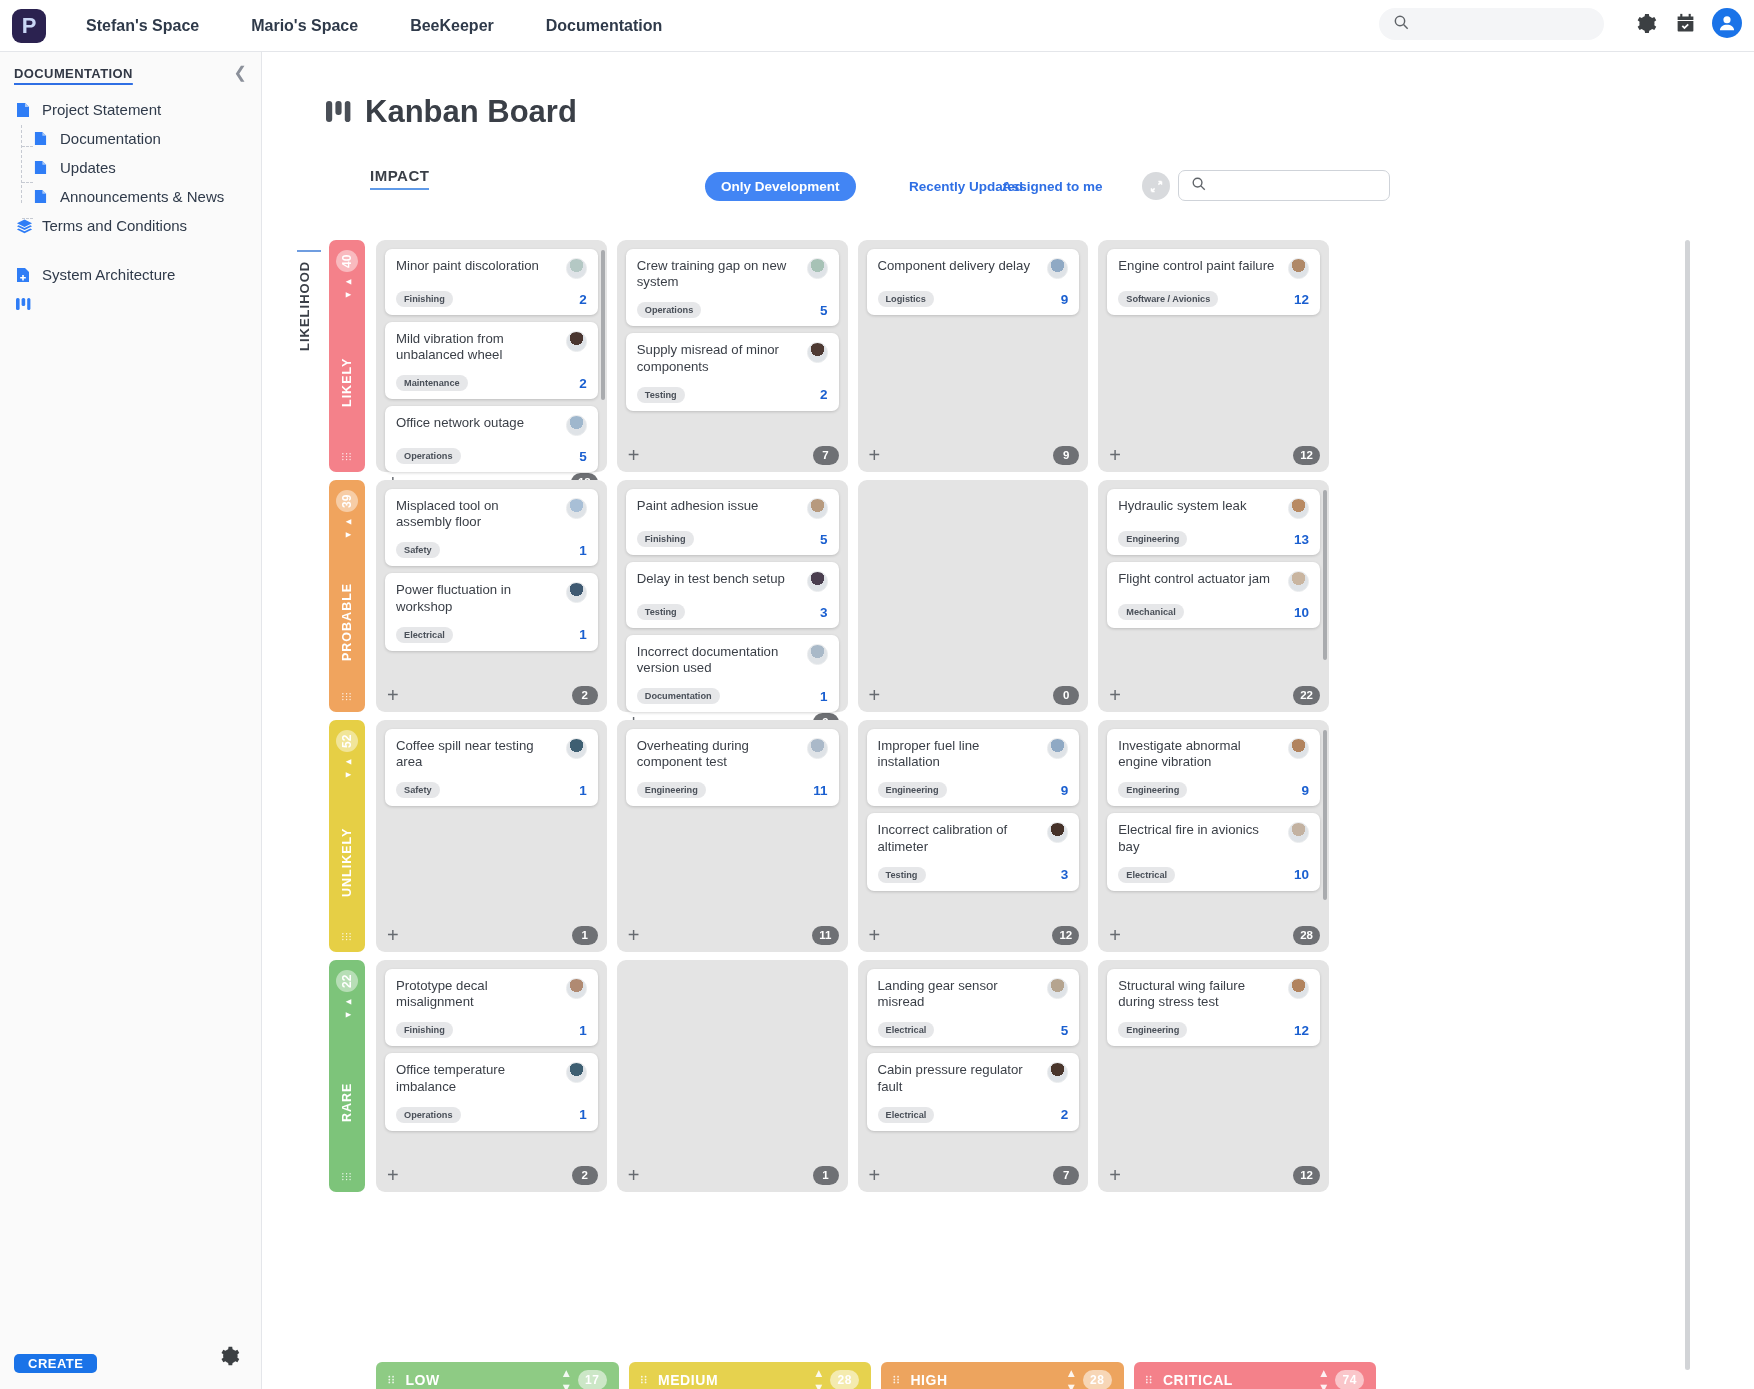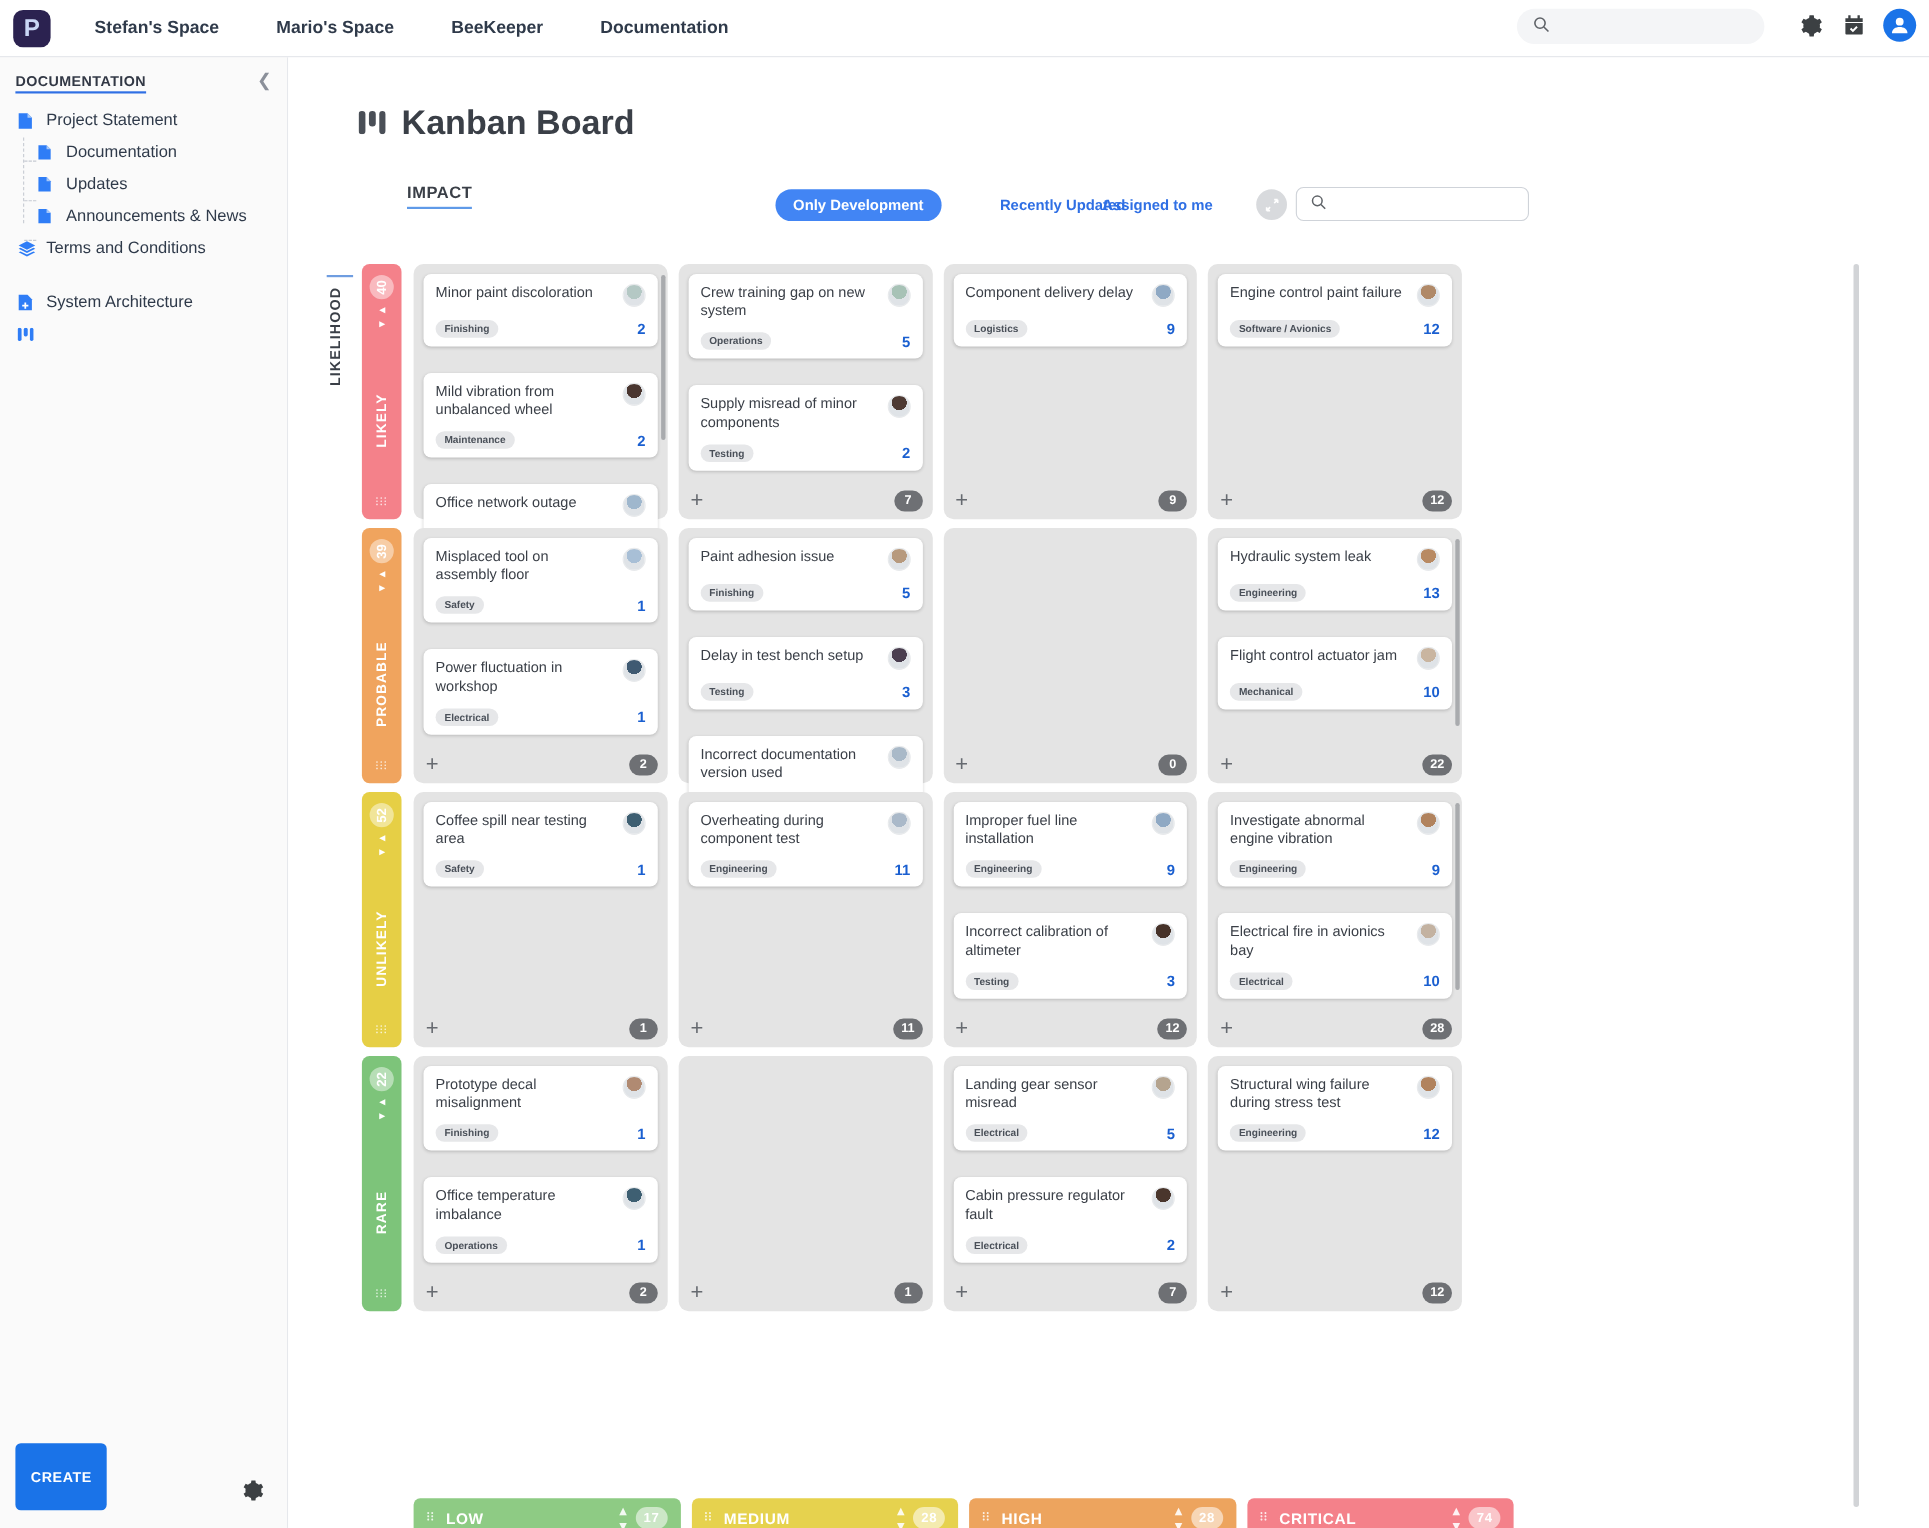--- a/index.html
+++ b/index.html
@@ -58,21 +58,21 @@
   .sb-item.child { padding-left: 34px; }
   .sb-ico { width: 18px; margin-right: 8px; display: flex; align-items: center; }
   .tree-line {
     position: absolute; left: 21px; top: 88px; width: 1px; height: 86px;
     border-left: 1px dashed #c6cad2;
   }
   .tree-tick { position: absolute; left: 22px; width: 11px; border-top: 1px dashed #c6cad2; }
   .sb-bottom { position: absolute; left: 0; bottom: 0; width: 262px; height: 60px; }
   .create-btn {
     position: absolute; left: 14px; bottom: 16px; background: #1a73e8; color: #fff;
-    font-size: 13px; font-weight: bold; letter-spacing: .5px; padding: 23px 14px;
+    font-size: 13px; font-weight: bold; letter-spacing: .5px; padding: 2px 14px;
     border-radius: 5px; border: none; cursor: pointer;
   }
   .sb-gear { position: absolute; left: 218px; bottom: 18px; cursor: pointer; }
 
   
   .main { position: absolute; top: 52px; left: 262px; width: 1492px; height: 1337px; background: #fff; }
   .page-title {
     display: flex; align-items: center; gap: 13px;
     margin: 42px 0 0 64px; font-size: 31px; font-weight: bold; color: #3a3f47;
   }
@@ -127,21 +127,21 @@
     flex: 1; display: flex; align-items: flex-end; justify-content: center; padding-bottom: 8px;
   }
   .sl-dots { color: rgba(255,255,255,.85); font-size: 10px; line-height: 6px; letter-spacing: 1px; }
   .sl-top { display: flex; flex-direction: column; align-items: center; }
 
   .cells { display: flex; gap: 10px; flex: 1; }
   .cell {
     flex: 1; background: #e4e4e4; border-radius: 9px; position: relative;
     padding: 9px 9px 0 9px; display: flex; flex-direction: column;
   }
-  .cardlist { flex: 1; display: flex; flex-direction: column; gap: 24px; }
+  .cardlist { flex: 1; display: flex; flex-direction: column; gap: 7px; }
   .card {
     background: #fff; border-radius: 7px; padding: 9px 11px 8px 11px;
     box-shadow: 0 1px 3px rgba(0,0,0,.17); position: relative; min-height: 54px;
   }
   .card-top { display: flex; justify-content: space-between; align-items: flex-start; gap: 8px; }
   .card-title { font-size: 13.2px; color: #3a3f47; line-height: 1.23; flex: 1; }
   .card-av {
     width: 21px; height: 21px; border-radius: 50%; flex: none;
     background: #cfd4da; display: block; border: 1px solid #e8eaec; overflow: hidden;
   }

